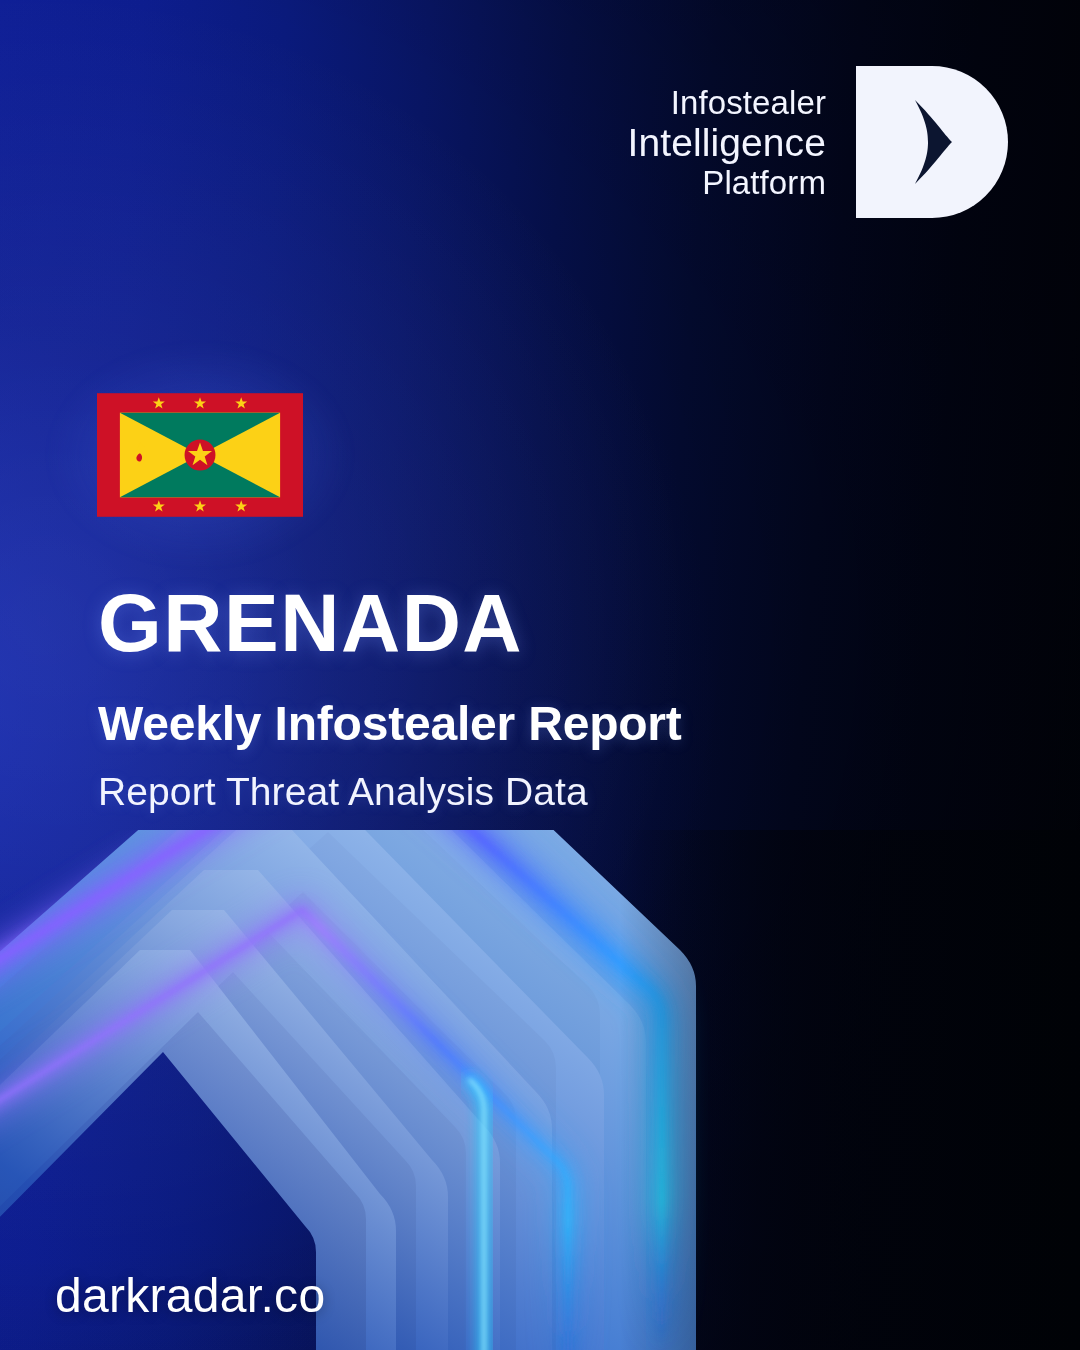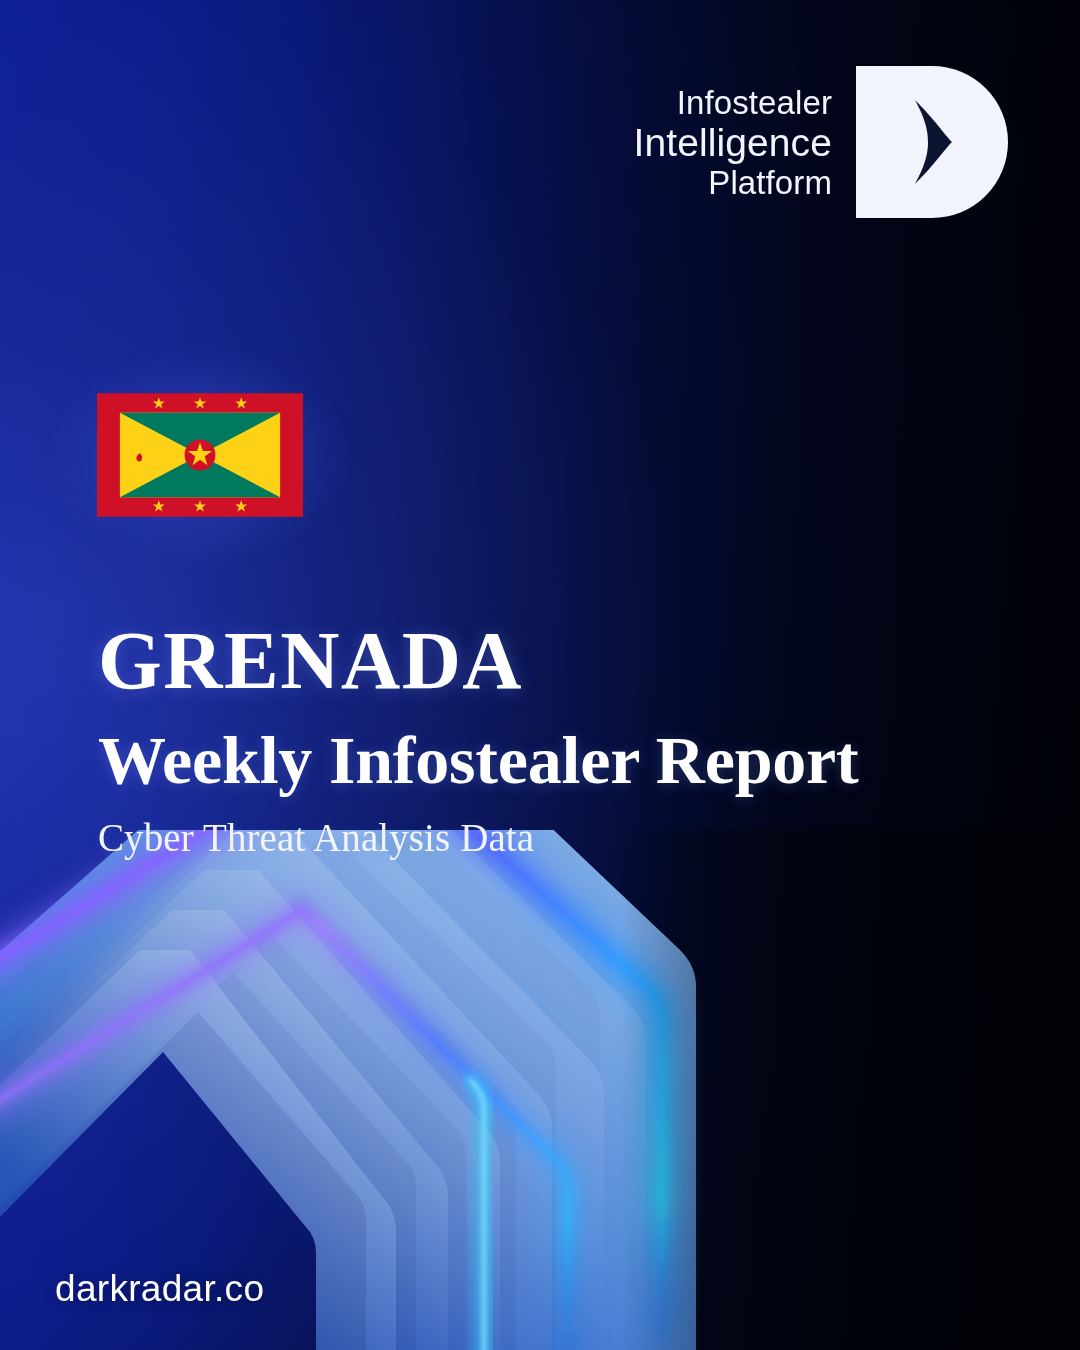--- a/index.html
+++ b/index.html
@@ -32,66 +32,66 @@
     pointer-events:none;
   }
 
   
   .logo-block{
     position:absolute; top:66px; right:72px;
     display:flex; align-items:center; gap:0px;
   }
   .logo-text{
     display:flex; flex-direction:column; align-items:flex-end;
-    line-height:1.0; color:#f3f5ff; text-align:right; padding-right:24px;
+    line-height:1.0; color:#f3f5ff; text-align:right; padding-right:30px;
   }
   .logo-l1{ font-size:33px; font-weight:300; letter-spacing:0.1px; }
   .logo-l2{ font-size:39px; font-weight:400; letter-spacing:0.1px; margin-top:4px;}
   .logo-l3{ font-size:33px; font-weight:400; letter-spacing:0.1px; margin-top:4px;}
 
   .logo-mark{ width:152px; height:152px; display:block; }
 
   
   .flag-wrap{
     position:absolute; left:97px; top:392px;
     width:206px; height:126px;
   }
   .flag-glow{
     position:absolute; left:-46px; top:-46px; width:298px; height:218px;
     background:radial-gradient(ellipse at center, rgba(120,150,255,0.30) 0%, rgba(70,100,230,0.16) 40%, rgba(0,0,0,0) 72%);
     filter:blur(6px);
   }
   .flag-svg{ position:relative; display:block; width:206px; height:126px; }
 
   
-  .titles{ position:absolute; left:98px; top:620px;font-family:Liberation Serif, serif; }
+  .titles{ position:absolute; left:98px; top:582px; }
   .t-country{
     font-size:82px; font-weight:700; color:#ffffff;
     letter-spacing:1.5px; line-height:1.0;
     text-shadow:0 2px 18px rgba(120,150,255,0.35);
   }
   .t-report{
-    font-size:68px; font-weight:600; color:#ffffff;
-    letter-spacing:-0.2px; line-height:1.0; margin-top:24px;
+    font-size:48px; font-weight:600; color:#ffffff;
+    letter-spacing:-0.2px; line-height:1.0; margin-top:36px;
     text-shadow:0 2px 14px rgba(120,150,255,0.28);
   }
   .t-sub{
     font-size:39px; font-weight:400; color:#f2f4ff;
     letter-spacing:0.1px; line-height:1.0; margin-top:24px;
     text-shadow:0 2px 12px rgba(120,150,255,0.22);
   }
 
   
   .chev{ position:absolute; left:0; top:830px; width:1080px; height:520px; }
   .chev svg{ display:block; width:1080px; height:520px; }
 
   
   .footer{
     position:absolute; left:55px; top:1268px;
-    font-size:37px; font-weight:300; color:#ffffff;
+    font-size:48px; font-weight:300; color:#ffffff;
     letter-spacing:0.3px;
     text-shadow:0 2px 12px rgba(0,0,0,0.35);
   }
 </style>
 </head>
 <body>
 
 <div class="canvas">
 
   <div class="vignette"></div>
@@ -275,18 +275,18 @@
       <g transform="translate(76,108)">
         <path d="M0,-22 C10,-12 13,-2 9,7 C6,14 -1,17 -6,13 C-11,9 -11,0 -7,-8 C-4,-14 -2,-18 0,-22 Z" fill="#FCD116"></path>
         <path d="M-1,-3 C3,0 4,6 1,10 C-2,13 -6,11 -7,7 C-8,3 -5,-1 -1,-3 Z" fill="#CE1126"></path>
       </g>
     </svg>
   </div>
 
   <div class="titles">
     <div class="t-country">GRENADA</div>
     <div class="t-report">Weekly Infostealer Report</div>
-    <div class="t-sub">Cyber Threat Analysis Data</div>
+    <div class="t-sub">Report Threat Analysis Data</div>
   </div>
 
   <div class="footer">darkradar.co</div>
 
 </div>
 
 </body></html>

